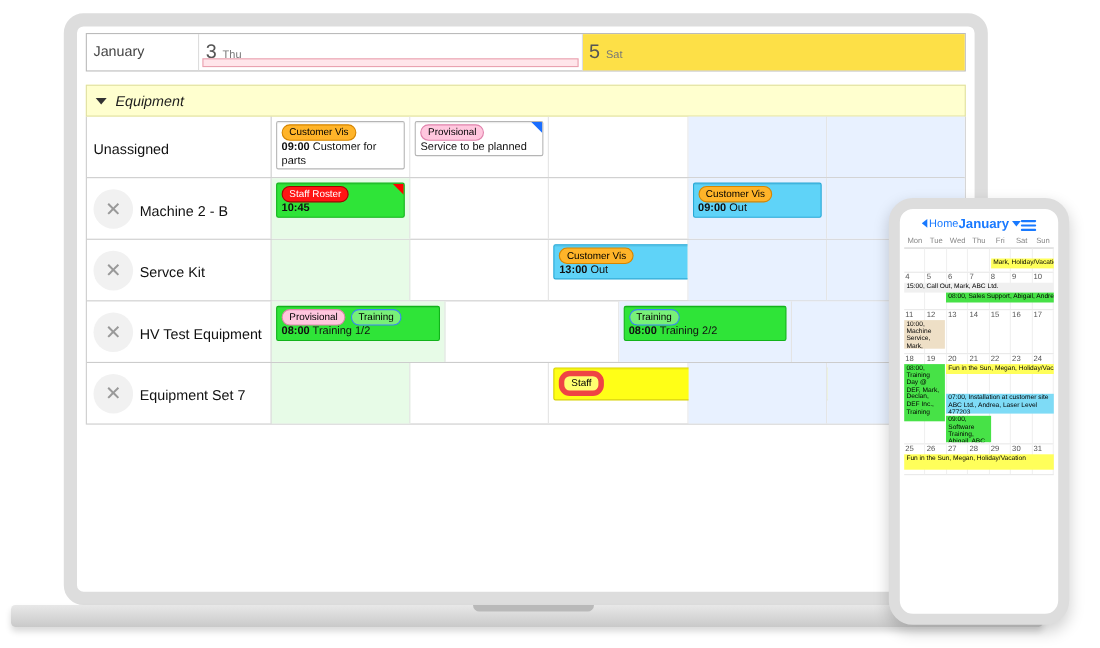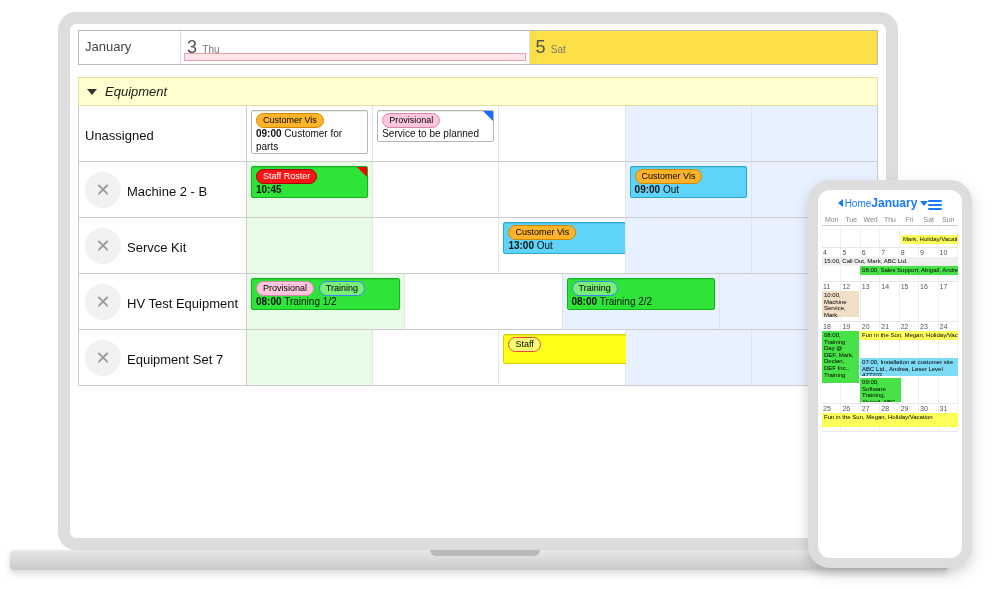--- a/index.html
+++ b/index.html
@@ -43,21 +43,21 @@
 .card.white .corner-blue { position: absolute; top: 0; right: 0; width: 0; height: 0; border-left: 10px solid transparent; border-top: 10px solid #1a6eff; }
 .card.cyan { background: #5fd3f8; border: 1px solid #27a8d6; }
 .card.green { background: #2fe438; border: 1px solid #11b31a; }
 .card.green .corner-red { position: absolute; top: 0; right: 0; width: 0; height: 0; border-left: 10px solid transparent; border-top: 10px solid #ff0000; }
 .card.yellow { background: #ffff17; border: 1px solid #d7d100; }
 .pill { display: inline-block; border-radius: 10px; padding: 1px 6px; font-size: 9px; margin-right: 2px; vertical-align: middle; }
 .pill-amber { background: #ffb429; border: 1px solid #d68500; color: #000; }
 .pill-pink { background: #ffc7de; border: 1px solid #e083ac; color: #000; }
 .pill-green { background: #78f078; border: 1px solid #3b82f6; color: #000; }
 .pill-red { background: #ff1414; border: 1px solid #a30000; color: #fff; }
-.pill-yell { background: #ffff70; border: 1px solid #ef4444; color: #000;}
+.pill-yell { background: #ffff70; border: 5px solid #ef4444; color: #000;}
 .t { color: #111; }
 
 
 .phone { position: absolute; right: 28px; top: 180px; width: 164px; height: 388px; background: #fff; border: 10px solid #ddd; border-radius: 22px; box-shadow: 0 6px 14px rgba(0,0,0,.18); overflow: hidden; }
 .phone-body { padding: 4px; }
 .ph-top { display: flex; align-items: center; justify-content: center; padding: 2px 2px 4px 2px; }
 .ph-home { color: #1879ff; font-size: 10px; display: flex; align-items: center; }
 .ph-month { color: #1879ff; font-size: 12px; font-weight: 600; display: flex; align-items: center; gap: 3px;}
 .ph-burger { width: 14px; height: 10px; }
 .ph-burger span { display:block; height:2px; background:#1879ff; margin:2px 0; border-radius:1px;}

